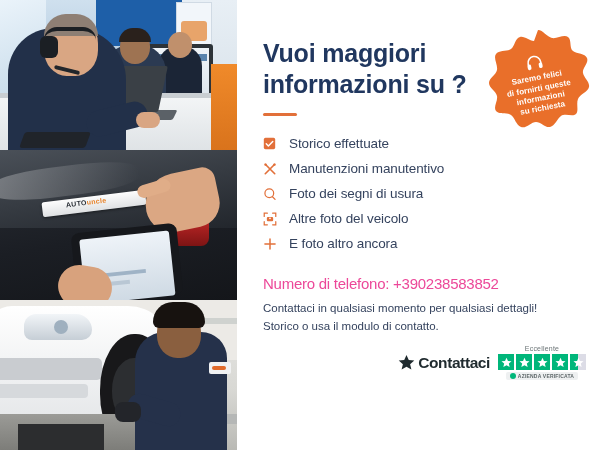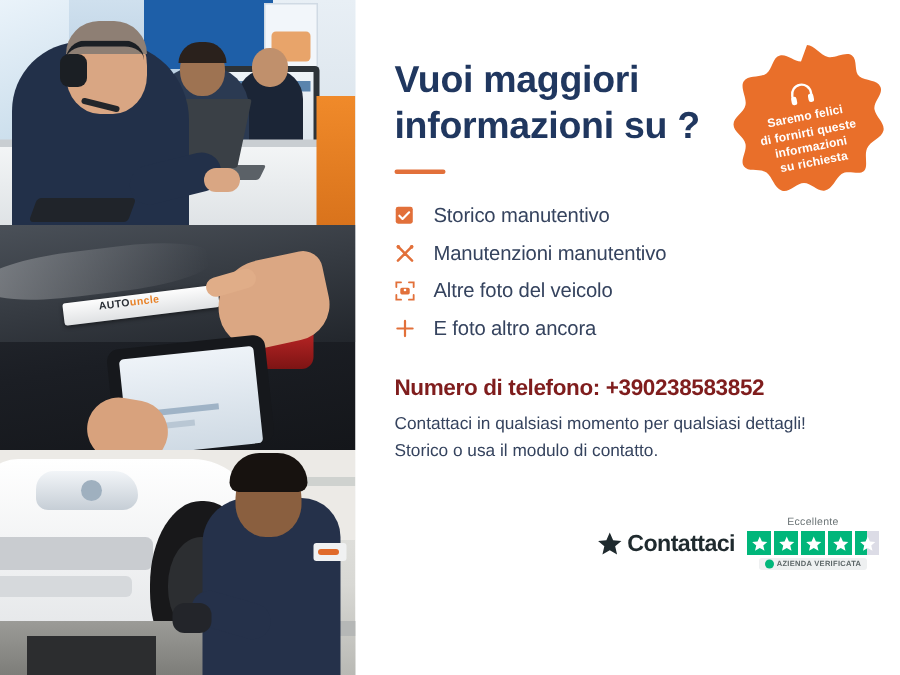--- a/index.html
+++ b/index.html
@@ -146,21 +146,21 @@
   .headline{font-size:25px;line-height:1.22;font-weight:bold;color:#20375f;
     letter-spacing:-.2px;margin:0;max-width:210px;}
   .rule{width:34px;height:3px;background:#e2703a;margin:14px 0 15px 0;border-radius:2px;}
 
   .flist{list-style:none;margin:0;padding:0;}
   .frow{display:flex;align-items:center;height:25px;}
   .fico{width:26px;flex:0 0 26px;display:flex;align-items:center;justify-content:flex-start;
     color:#e2703a;}
   .flabel{font-size:13.5px;color:#35435e;letter-spacing:-.1px;}
 
-  .phone{margin-top:19px;font-size:15px;font-weight:bold;color:#7f1d1d;letter-spacing:-.25px;}
+  .phone{margin-top:19px;font-size:15px;font-weight:normal;color:#ec4899;letter-spacing:-.25px;}
   .sub{margin-top:8px;font-size:11.5px;line-height:1.55;color:#35435e;}
 
   
   .tp{position:absolute;right:14px;bottom:34px;display:flex;align-items:center;gap:8px;}
   .tpbrand{display:flex;align-items:center;gap:3px;}
   .tpname{font-size:15.5px;font-weight:bold;color:#1f2a2e;letter-spacing:-.4px;}
   .tpstars{display:flex;flex-direction:column;align-items:center;gap:2px;}
   .tpexc{font-size:7px;color:#6a7375;letter-spacing:.2px;}
   .stars{display:flex;gap:2px;}
   .sbox{width:16px;height:16px;background:#00b67a;display:flex;align-items:center;
@@ -263,34 +263,43 @@
 
     <ul class="flist">
 
       <li class="frow">
         <span class="fico">
           <svg viewBox="0 0 16 16" width="13" height="13">
             <rect x="1" y="1" width="14" height="14" rx="2" fill="#e2703a"></rect>
             <path d="M4 8.4l2.6 2.6L12 5.6" stroke="#fff" stroke-width="1.8" fill="none" stroke-linecap="round" stroke-linejoin="round"></path>
           </svg>
         </span>
-        <span class="flabel">Storico manutentivo</span>
+        <span class="flabel">Storico effettuate</span>
       </li>
 
       <li class="frow">
         <span class="fico">
           <svg viewBox="0 0 16 16" width="14" height="14">
             <path d="M2.6 2.6l10.8 10.8M13.4 2.6L2.6 13.4" stroke="#e2703a" stroke-width="1.9" stroke-linecap="round" fill="none"></path>
             <circle cx="3" cy="3" r="1.4" fill="#e2703a"></circle>
             <circle cx="13" cy="3" r="1.4" fill="#e2703a"></circle>
           </svg>
         </span>
         <span class="flabel">Manutenzioni manutentivo</span>
       </li>
 
+      <li class="frow">
+        <span class="fico">
+          <svg viewBox="0 0 16 16" width="14" height="14">
+            <circle cx="7.2" cy="7.2" r="5" stroke="#e2703a" stroke-width="1.4" fill="none"></circle>
+            <path d="M10.8 11.2l3 3" stroke="#e2703a" stroke-width="1.4" stroke-linecap="round"></path>
+          </svg>
+        </span>
+        <span class="flabel">Foto dei segni di usura</span>
+      </li>
 
       <li class="frow">
         <span class="fico">
           <svg viewBox="0 0 16 16" width="14" height="14">
             <path d="M1.4 5V1.4H5M11 1.4h3.6V5M14.6 11v3.6H11M5 14.6H1.4V11" stroke="#e2703a" stroke-width="1.4" fill="none" stroke-linecap="round"></path>
             <rect x="4.4" y="5.6" width="7.2" height="5" rx="1.2" fill="#e2703a"></rect>
             <circle cx="8" cy="7.2" r="1" fill="#fff"></circle>
           </svg>
         </span>
         <span class="flabel">Altre foto del veicolo</span>

